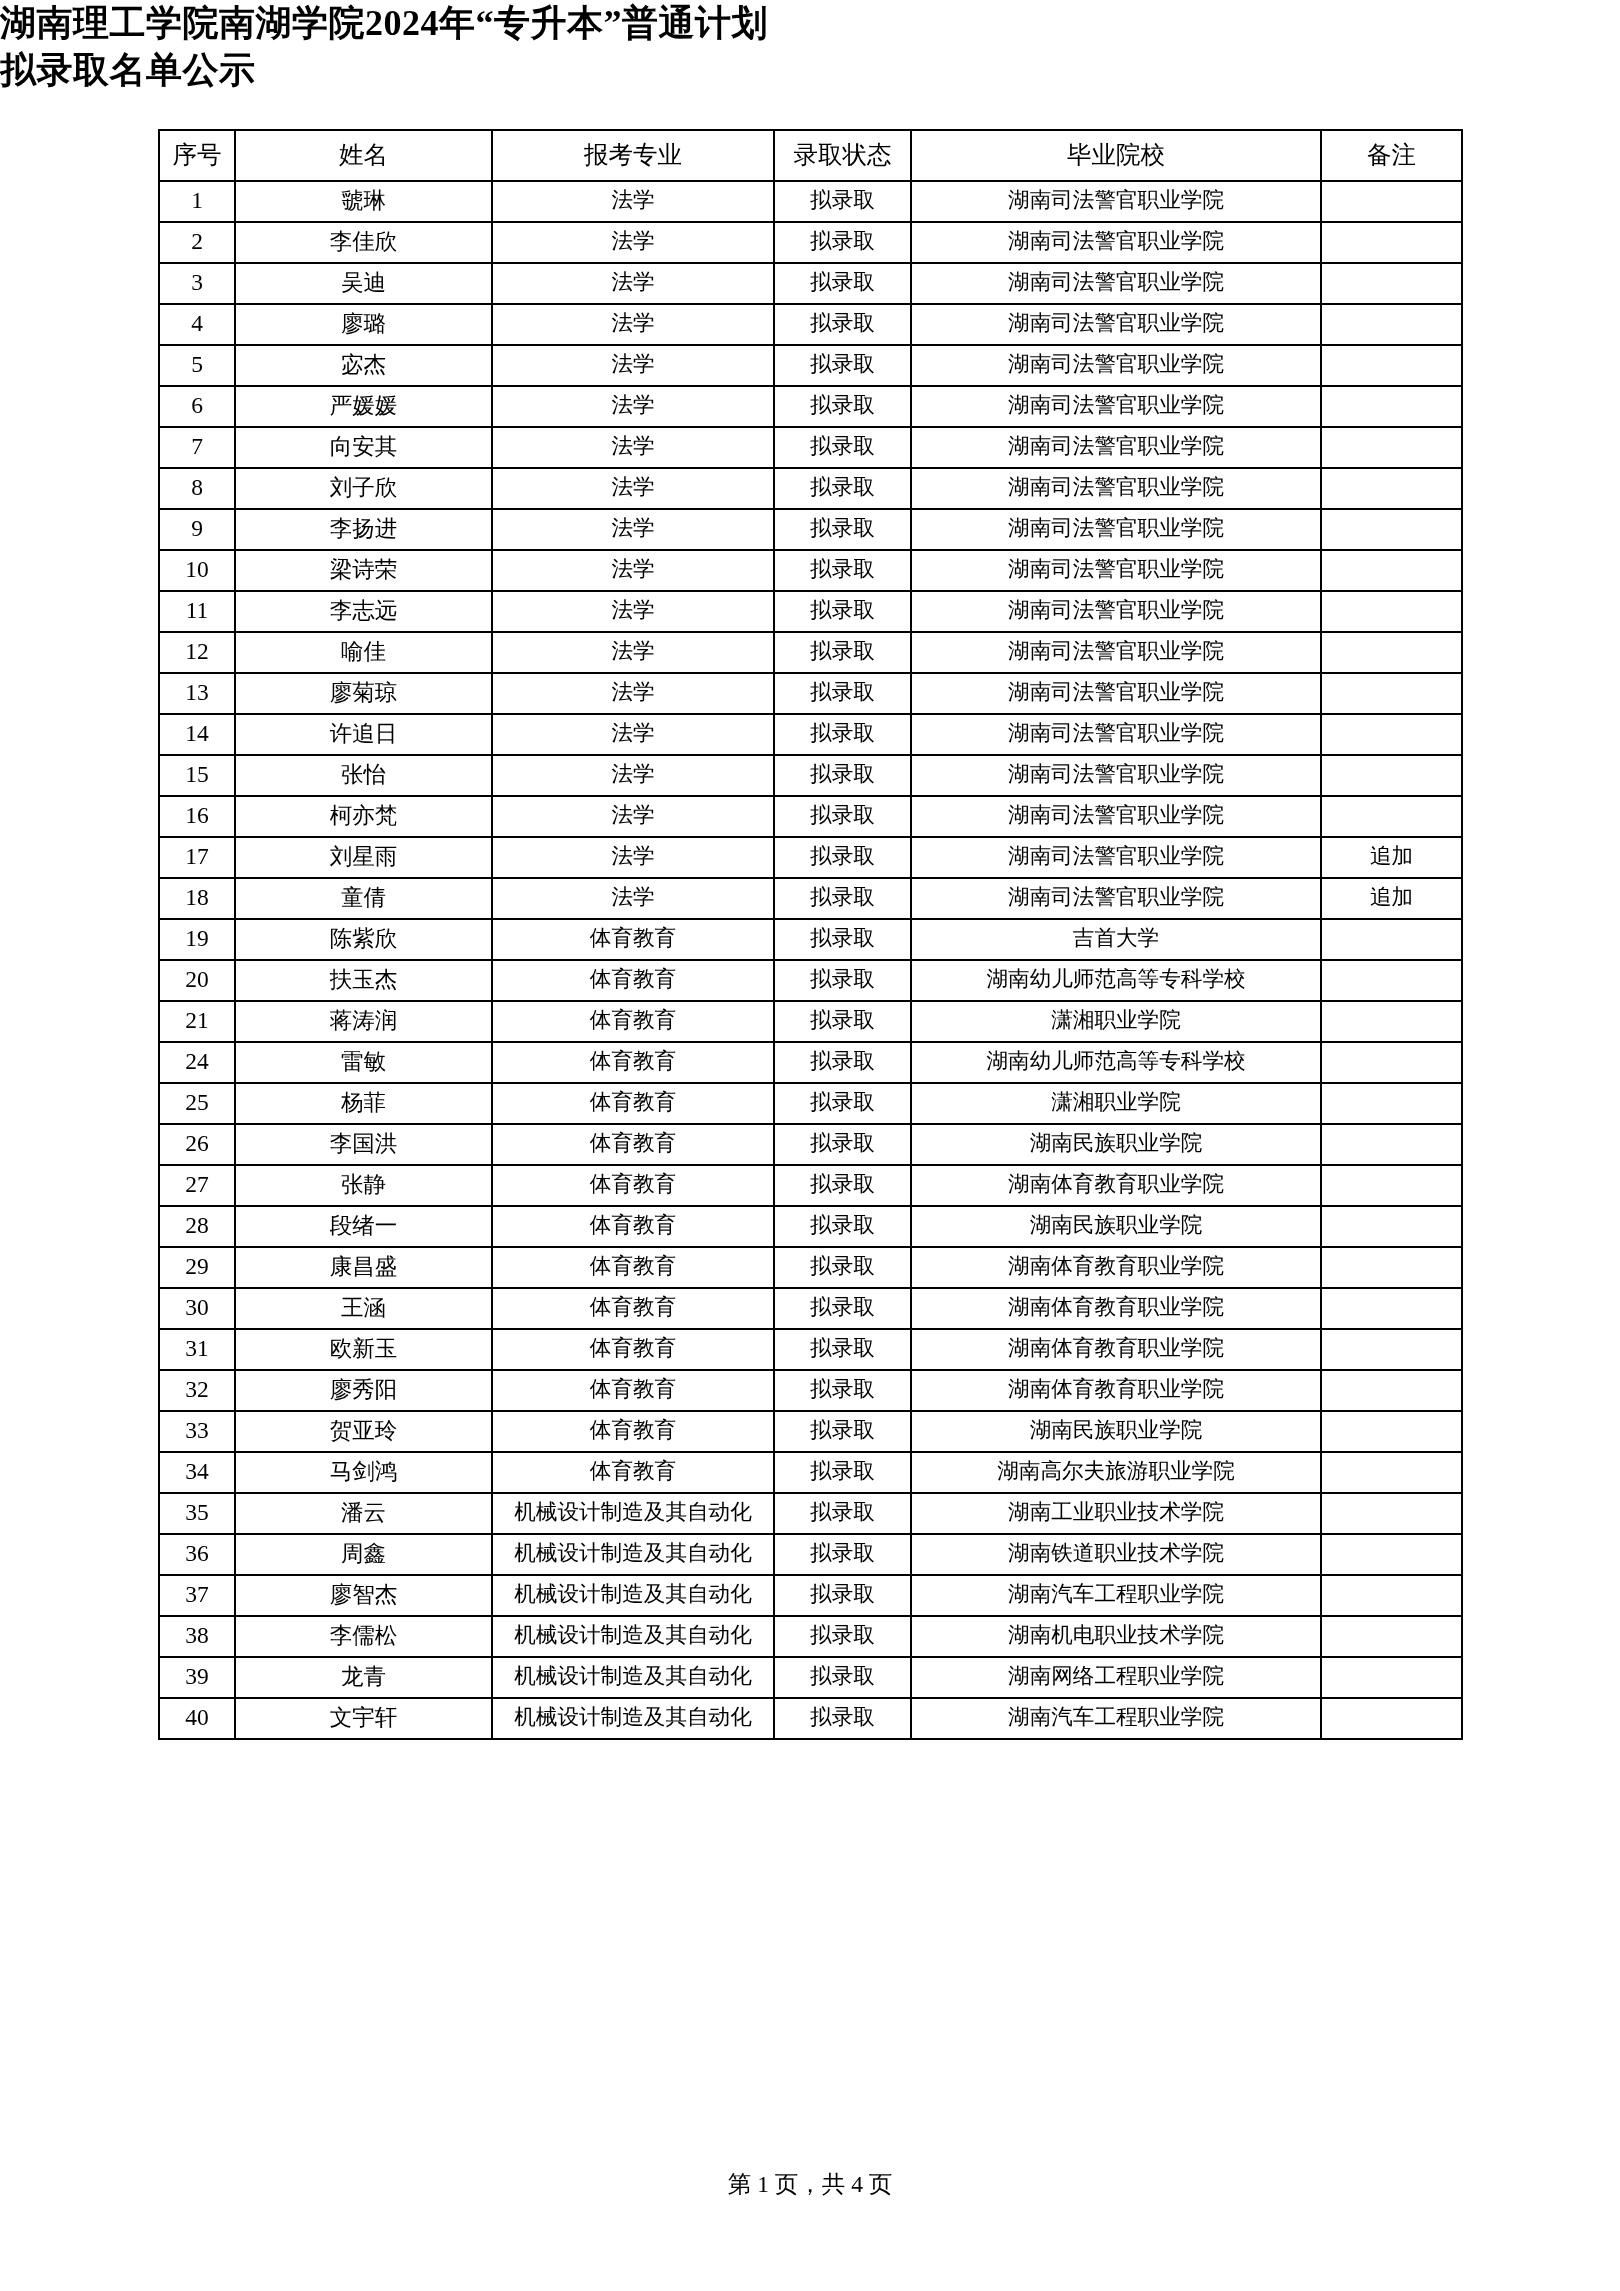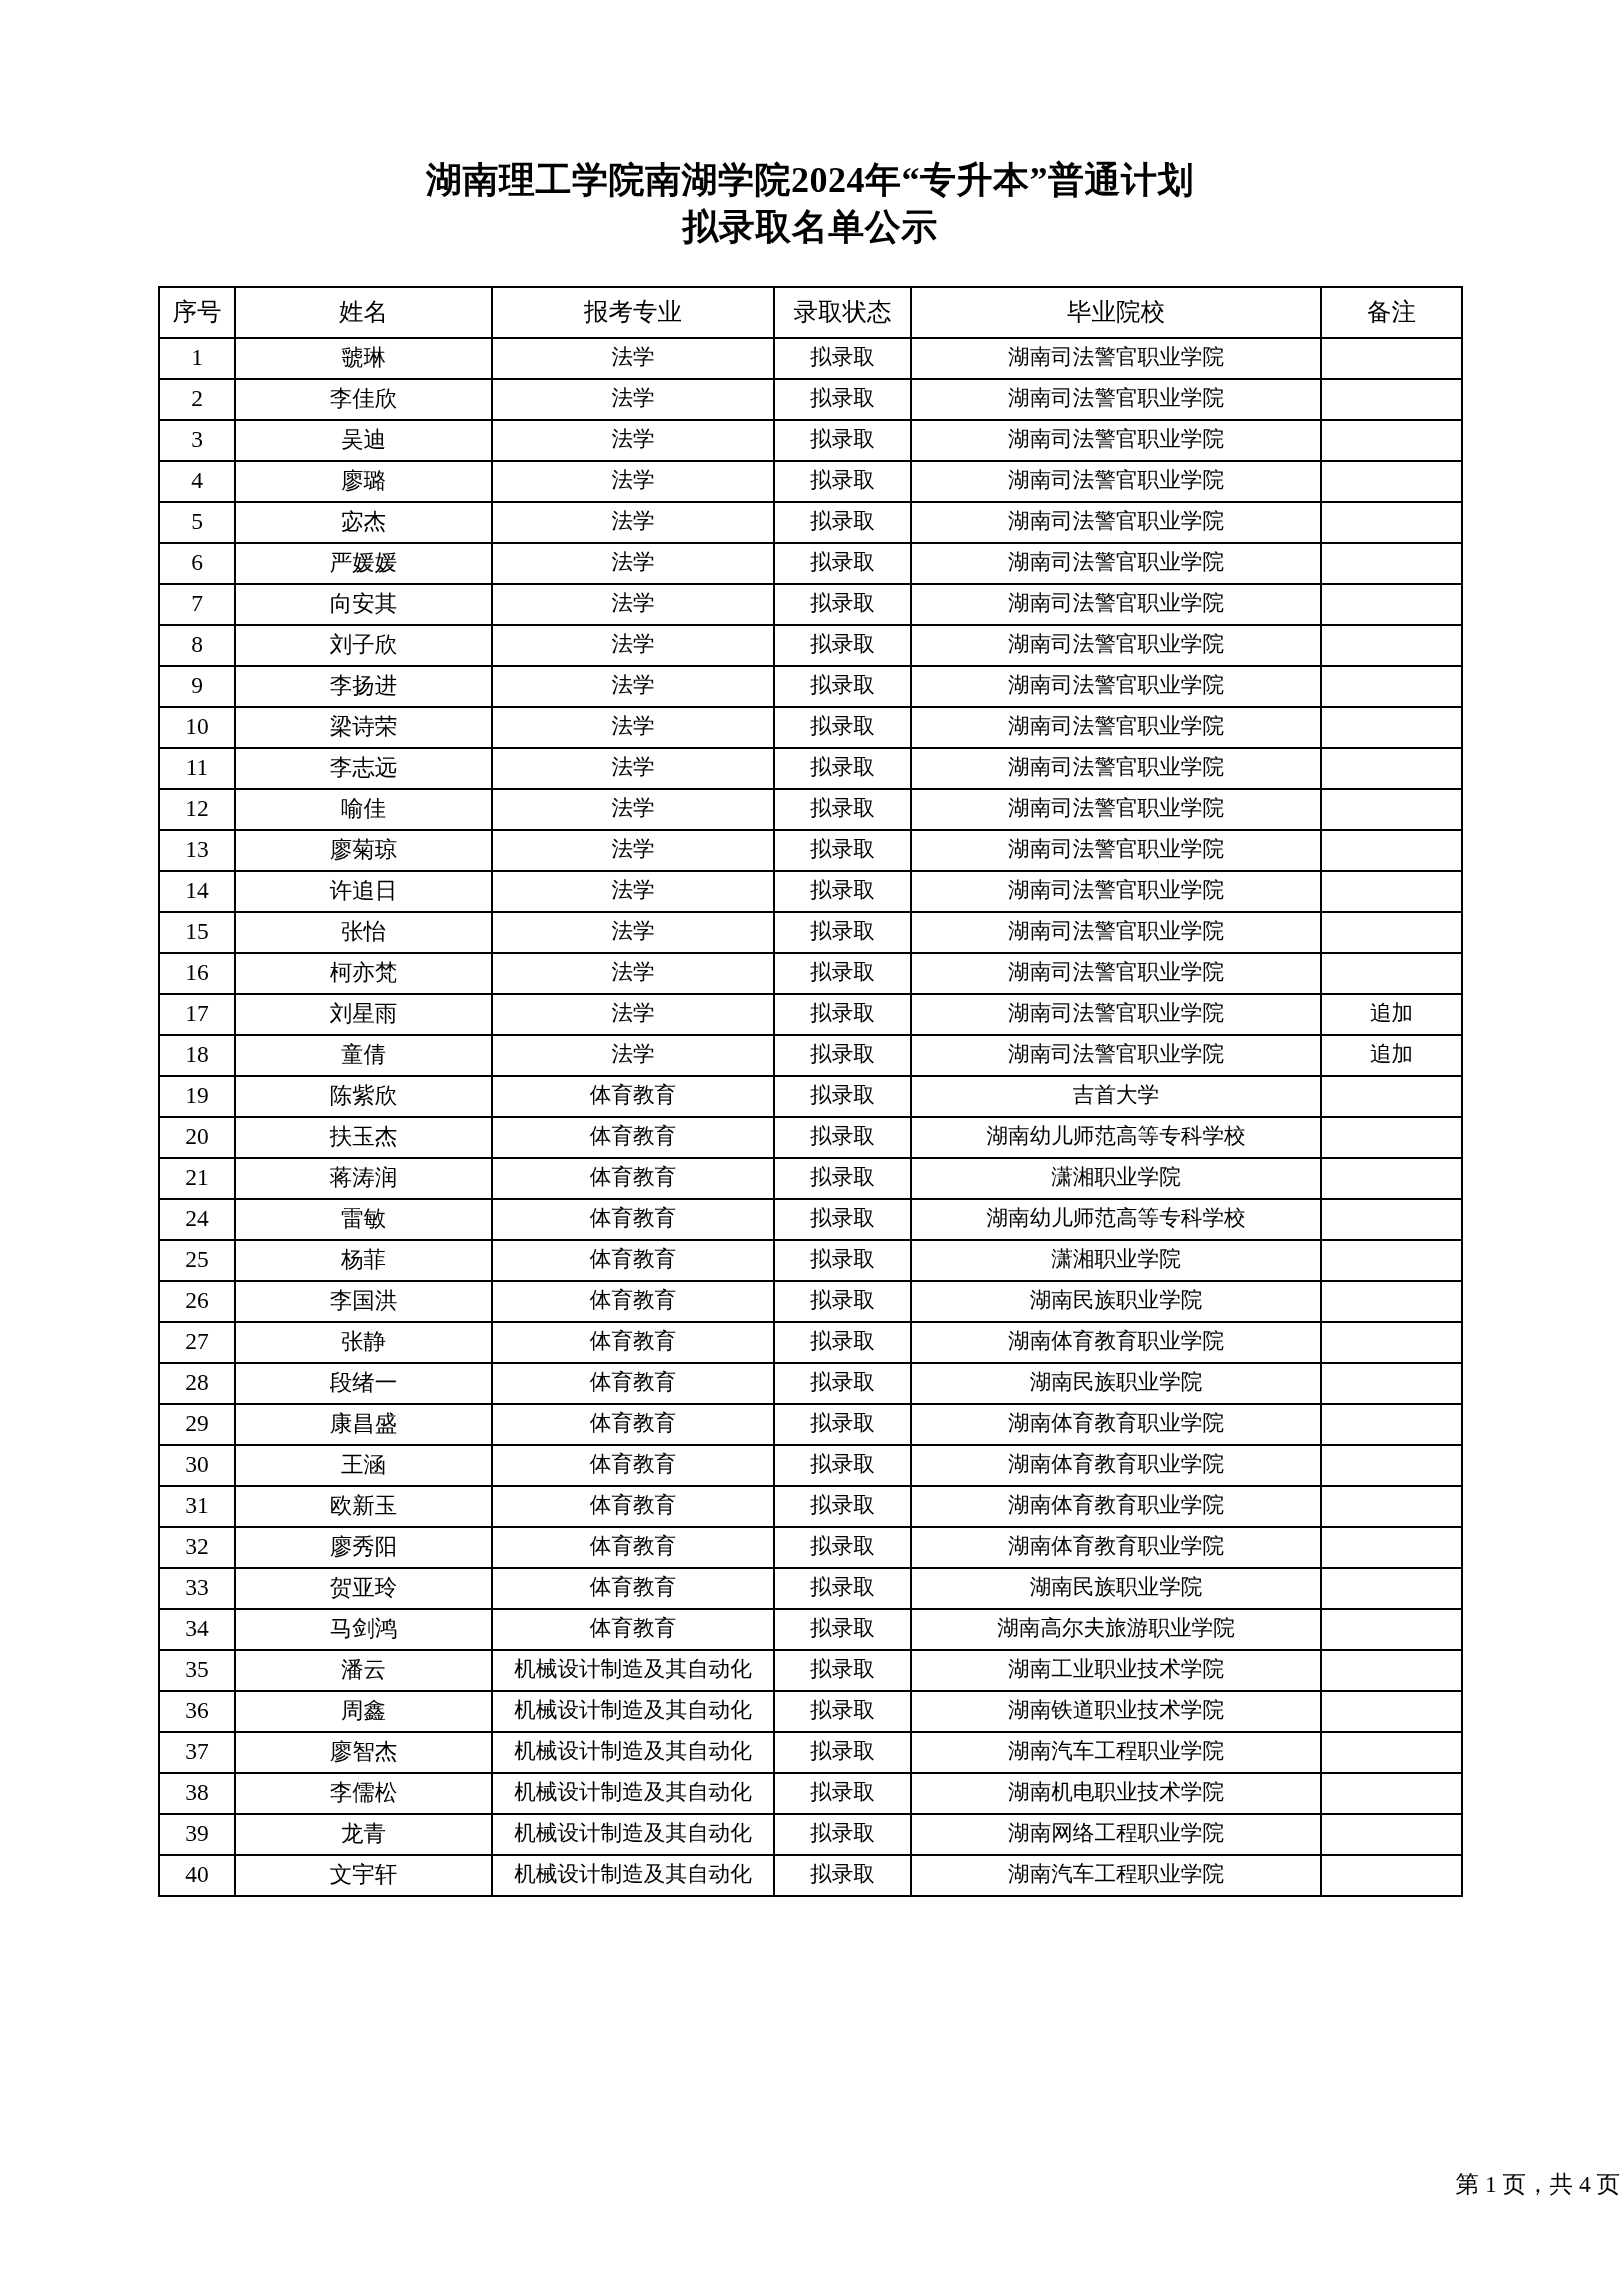--- a/index.html
+++ b/index.html
@@ -16,22 +16,20 @@
     overflow: hidden;
   }
   .page {
     width: 1620px;
     height: 2292px;
     box-sizing: border-box;
     padding: 0;
     position: relative;
   }
   .title-block {
-    text-align: center;
-    padding-top: 157px;
     line-height: 1.30;
   }
   .title-line {
     font-size: 36px;
     font-weight: bold;
     letter-spacing: 0.5px;
     font-family: "Liberation Serif", "DejaVu Serif", serif;
   }
   .table-wrap {
     margin: 0 auto;
@@ -75,21 +73,21 @@
   td.name { font-size: 22.5px; }
   td.major { font-size: 21.6px; }
   td.school { font-size: 21.6px; }
   td.note { font-size: 21.6px; }
 
   .footer {
     position: absolute;
     left: 0;
     right: 0;
     bottom: 92px;
-    text-align: right;
+    text-align: center;
     font-size: 23.5px;
     font-family: "Liberation Serif", "DejaVu Serif", serif;
     margin-top: 8px;
   }
 </style>
 </head>
 <body>
 
 <div class="page">
 

